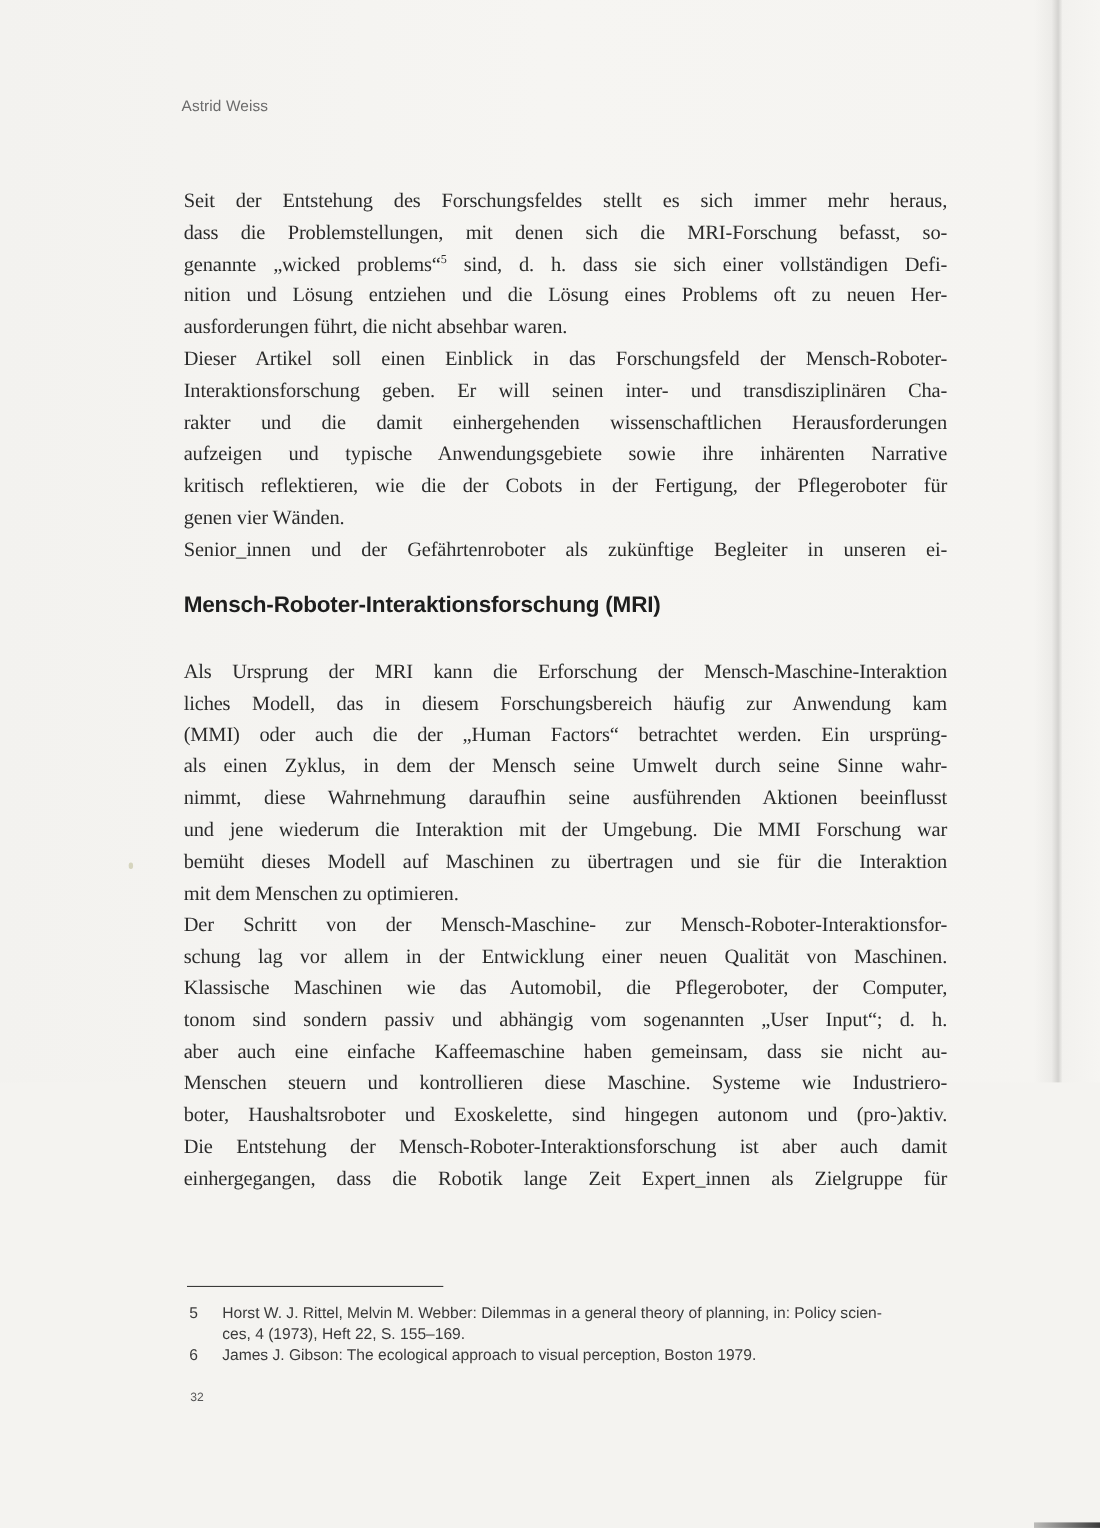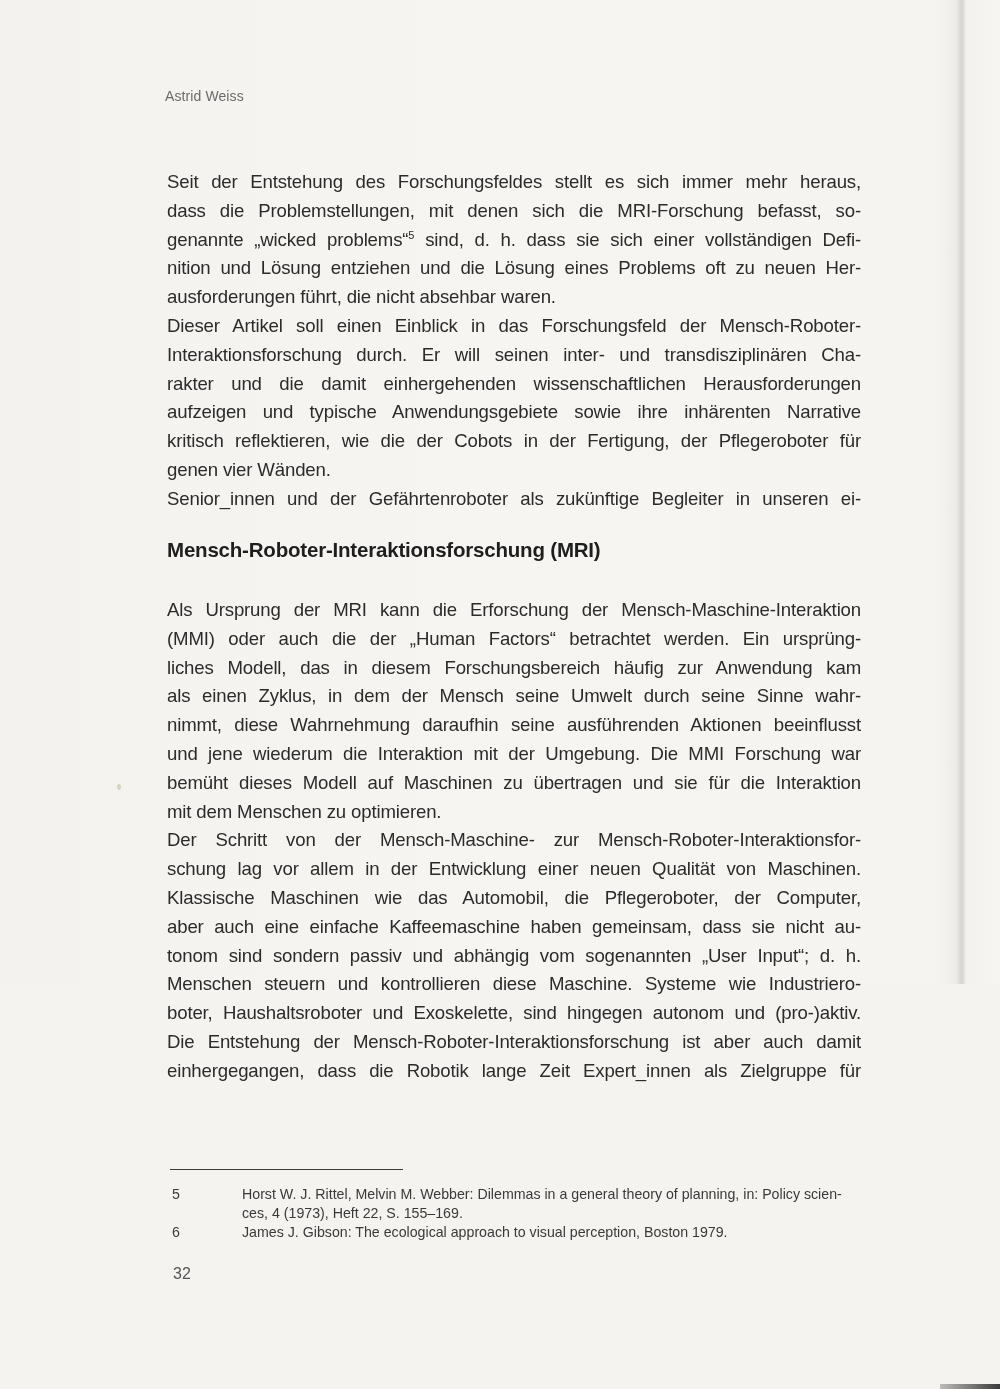--- a/index.html
+++ b/index.html
@@ -69,20 +69,21 @@
     }
     .line.last {
       text-align-last: left;
     }
     .line-inner {
       display: inline-block;
       width: 100%;
       text-align: justify;
       text-align-last: justify;
       white-space: normal;
+      font-family: Liberation Serif, serif;
     }
     .line.last .line-inner {
       text-align-last: left;
     }
     sup {
       font-size: 11px;
       vertical-align: 7px;
       line-height: 0;
     }
     .intro {
@@ -120,70 +121,69 @@
     .footnote {
       display: flex;
       margin: 0;
     }
     .fn-num {
       width: 30px;
       flex: 0 0 30px;
     }
     .fn-text {
       flex: 1;
-      margin-left: 40px;
     }
     .page-number {
       position: absolute;
       left: 173px;
       top: 1265px;
-      font-size: 16px;
+      font-size: 11px;
       color: #555;
     }
   </style>
 </head>
 <body>
 
 <div class="page">
 
   <div class="running-head">Astrid Weiss</div>
 
   <div class="stray-mark"></div>
 
   <div class="body-text intro">
     <span class="line"><span class="line-inner">Seit der Entstehung des Forschungsfeldes stellt es sich immer mehr heraus,</span></span>
     <span class="line"><span class="line-inner">dass die Problemstellungen, mit denen sich die MRI-Forschung befasst, so-</span></span>
     <span class="line"><span class="line-inner"><span>genannte „wicked problems“</span><sup>5</sup><span> sind, d. h. dass sie sich einer vollständigen Defi-</span></span></span>
     <span class="line"><span class="line-inner">nition und Lösung entziehen und die Lösung eines Problems oft zu neuen Her-</span></span>
     <span class="line last"><span class="line-inner">ausforderungen führt, die nicht absehbar waren.</span></span>
     <span class="line"><span class="line-inner">Dieser Artikel soll einen Einblick in das Forschungsfeld der Mensch-Roboter-</span></span>
-    <span class="line"><span class="line-inner">Interaktionsforschung durch. Er will seinen inter- und transdisziplinären Cha-</span></span>
+    <span class="line"><span class="line-inner">Interaktionsforschung geben. Er will seinen inter- und transdisziplinären Cha-</span></span>
     <span class="line"><span class="line-inner">rakter und die damit einhergehenden wissenschaftlichen Herausforderungen</span></span>
     <span class="line"><span class="line-inner">aufzeigen und typische Anwendungsgebiete sowie ihre inhärenten Narrative</span></span>
     <span class="line"><span class="line-inner">kritisch reflektieren, wie die der Cobots in der Fertigung, der Pflegeroboter für</span></span>
     <span class="line last"><span class="line-inner">genen vier Wänden.</span></span>
     <span class="line"><span class="line-inner">Senior_innen und der Gefährtenroboter als zukünftige Begleiter in unseren ei-</span></span>
   </div>
 
   <h2 class="heading" style="margin:0;text-align:right;">Mensch-Roboter-Interaktionsforschung (MRI)</h2>
 
   <div class="body-text section">
     <span class="line"><span class="line-inner">Als Ursprung der MRI kann die Erforschung der Mensch-Maschine-Interaktion</span></span>
+    <span class="line"><span class="line-inner">liches Modell, das in diesem Forschungsbereich häufig zur Anwendung kam</span></span>
     <span class="line"><span class="line-inner">(MMI) oder auch die der „Human Factors“ betrachtet werden. Ein ursprüng-</span></span>
-    <span class="line"><span class="line-inner">liches Modell, das in diesem Forschungsbereich häufig zur Anwendung kam</span></span>
     <span class="line"><span class="line-inner">als einen Zyklus, in dem der Mensch seine Umwelt durch seine Sinne wahr-</span></span>
     <span class="line"><span class="line-inner">nimmt, diese Wahrnehmung daraufhin seine ausführenden Aktionen beeinflusst</span></span>
     <span class="line"><span class="line-inner">und jene wiederum die Interaktion mit der Umgebung. Die MMI Forschung war</span></span>
     <span class="line"><span class="line-inner">bemüht dieses Modell auf Maschinen zu übertragen und sie für die Interaktion</span></span>
     <span class="line last"><span class="line-inner">mit dem Menschen zu optimieren.</span></span>
     <span class="line"><span class="line-inner">Der Schritt von der Mensch-Maschine- zur Mensch-Roboter-Interaktionsfor-</span></span>
     <span class="line"><span class="line-inner">schung lag vor allem in der Entwicklung einer neuen Qualität von Maschinen.</span></span>
     <span class="line"><span class="line-inner">Klassische Maschinen wie das Automobil, die Pflegeroboter, der Computer,</span></span>
+    <span class="line"><span class="line-inner">tonom sind sondern passiv und abhängig vom sogenannten „User Input“; d. h.</span></span>
     <span class="line"><span class="line-inner">aber auch eine einfache Kaffeemaschine haben gemeinsam, dass sie nicht au-</span></span>
-    <span class="line"><span class="line-inner">tonom sind sondern passiv und abhängig vom sogenannten „User Input“; d. h.</span></span>
     <span class="line"><span class="line-inner">Menschen steuern und kontrollieren diese Maschine. Systeme wie Industriero-</span></span>
     <span class="line"><span class="line-inner">boter, Haushaltsroboter und Exoskelette, sind hingegen autonom und (pro-)aktiv.</span></span>
     <span class="line"><span class="line-inner">Die Entstehung der Mensch-Roboter-Interaktionsforschung ist aber auch damit</span></span>
     <span class="line"><span class="line-inner">einhergegangen, dass die Robotik lange Zeit Expert_innen als Zielgruppe für</span></span>
   </div>
 
   <div class="footnote-rule"></div>
 
   <div class="footnotes">
     <div class="footnote">

